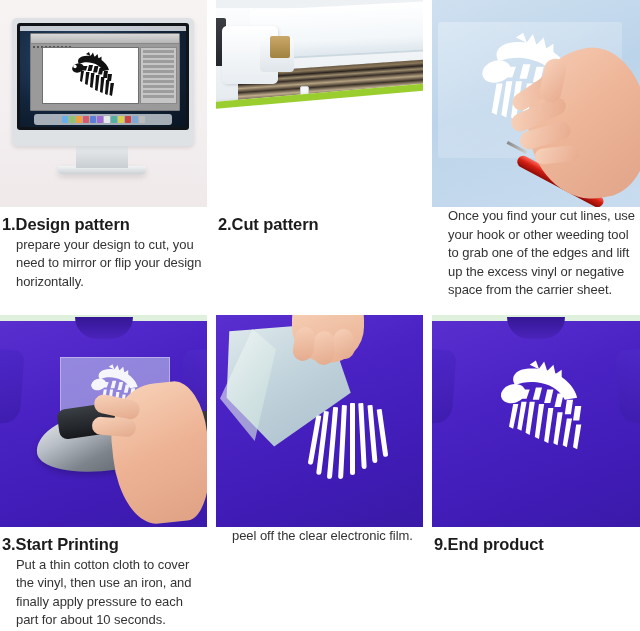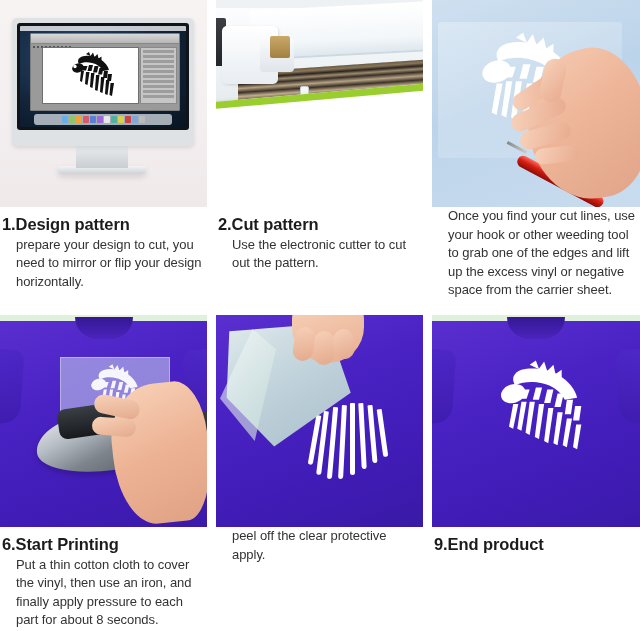--- a/index.html
+++ b/index.html
@@ -387,21 +387,20 @@
         <div class="mach-blade"></div>
         <div class="roller" style="left:84px; top:86px;"></div>
         <div class="roller" style="left:112px; top:92px;"></div>
         <div class="roller" style="left:140px; top:99px;"></div>
         <div class="roller" style="left:168px; top:106px;"></div>
         <div class="roller" style="left:192px; top:113px;"></div>
         <div class="mat"></div>
       </div>
       <div class="caption-wrap">
         <div class="caption-title">2.Cut pattern</div>
-        <div class="caption-body">Use the electronic cutter to cut out the pattern.</div>
       </div>
     </div>
 
     <div class="cell">
       <div class="photo p3">
         <div class="vinyl-sheet"></div>
         <span class="zebra zebra-white" style="left:96px; top:86px;">
           <svg width="150" height="112" viewBox="0 0 124 92" aria-hidden="true">
             <g fill="#ffffff">
               <path d="M52 6 L58 2 L61 10 L66 3 L69 12 L75 6 L77 15 L83 11 L83 21 Z"></path>
@@ -472,22 +471,22 @@
         </div>
         <div class="ironboard-dark"></div>
         <div class="iron"></div>
         <div class="iron-top"></div>
         <div class="hand4">
           <div class="finger" style="left:-14px; top:10px; width:46px; height:19px; transform:rotate(18deg); background:linear-gradient(160deg,#f8d3b9,#e3a98c);"></div>
           <div class="finger" style="left:-18px; top:30px; width:44px; height:18px; transform:rotate(10deg); background:linear-gradient(160deg,#f8d3b9,#e3a98c);"></div>
         </div>
       </div>
       <div class="caption-wrap">
-        <div class="caption-title">6.Start Printing</div>
-        <div class="caption-body">Put a thin cotton cloth to cover the vinyl, then use an iron, and finally apply pressure to each part for about 8 seconds.</div>
+        <div class="caption-title">3.Start Printing</div>
+        <div class="caption-body">Put a thin cotton cloth to cover the vinyl, then use an iron, and finally apply pressure to each part for about 10 seconds.</div>
       </div>
     </div>
 
     <div class="cell">
       <div class="photo" style="background:#4a22c4;">
         <div class="shirt" style="left:0;right:0;top:0;bottom:0;border-radius:0;"></div>
         <div class="drip" style="left:104px; top:96px; width:5px; height:64px; transform:rotate(7deg);"></div>
         <div class="drip" style="left:114px; top:92px; width:5px; height:72px; transform:rotate(5deg);"></div>
         <div class="drip" style="left:124px; top:90px; width:5px; height:74px; transform:rotate(3deg);"></div>
         <div class="drip" style="left:134px; top:88px; width:5px; height:72px; transform:rotate(0deg);"></div>
@@ -497,21 +496,21 @@
         <div class="drip" style="left:96px; top:100px; width:5px; height:50px; transform:rotate(10deg);"></div>
         <div class="film"></div>
         <div class="film-fold"></div>
         <div class="hand5">
           <div class="finger" style="left:2px; top:36px; width:20px; height:34px; transform:rotate(10deg);"></div>
           <div class="finger" style="left:22px; top:40px; width:20px; height:34px; transform:rotate(2deg);"></div>
           <div class="finger" style="left:42px; top:38px; width:20px; height:30px; transform:rotate(-6deg);"></div>
         </div>
       </div>
       <div class="caption-wrap">
-        <div class="caption-body">peel off the clear protective apply.</div>
+        <div class="caption-body">peel off the clear electronic film.</div>
       </div>
     </div>
 
     <div class="cell">
       <div class="photo shirt-bg">
         <div class="shirt">
           <div class="shirt-sleeveL"></div>
           <div class="shirt-sleeveR"></div>
           <div class="shirt-collar"></div>
         </div>

